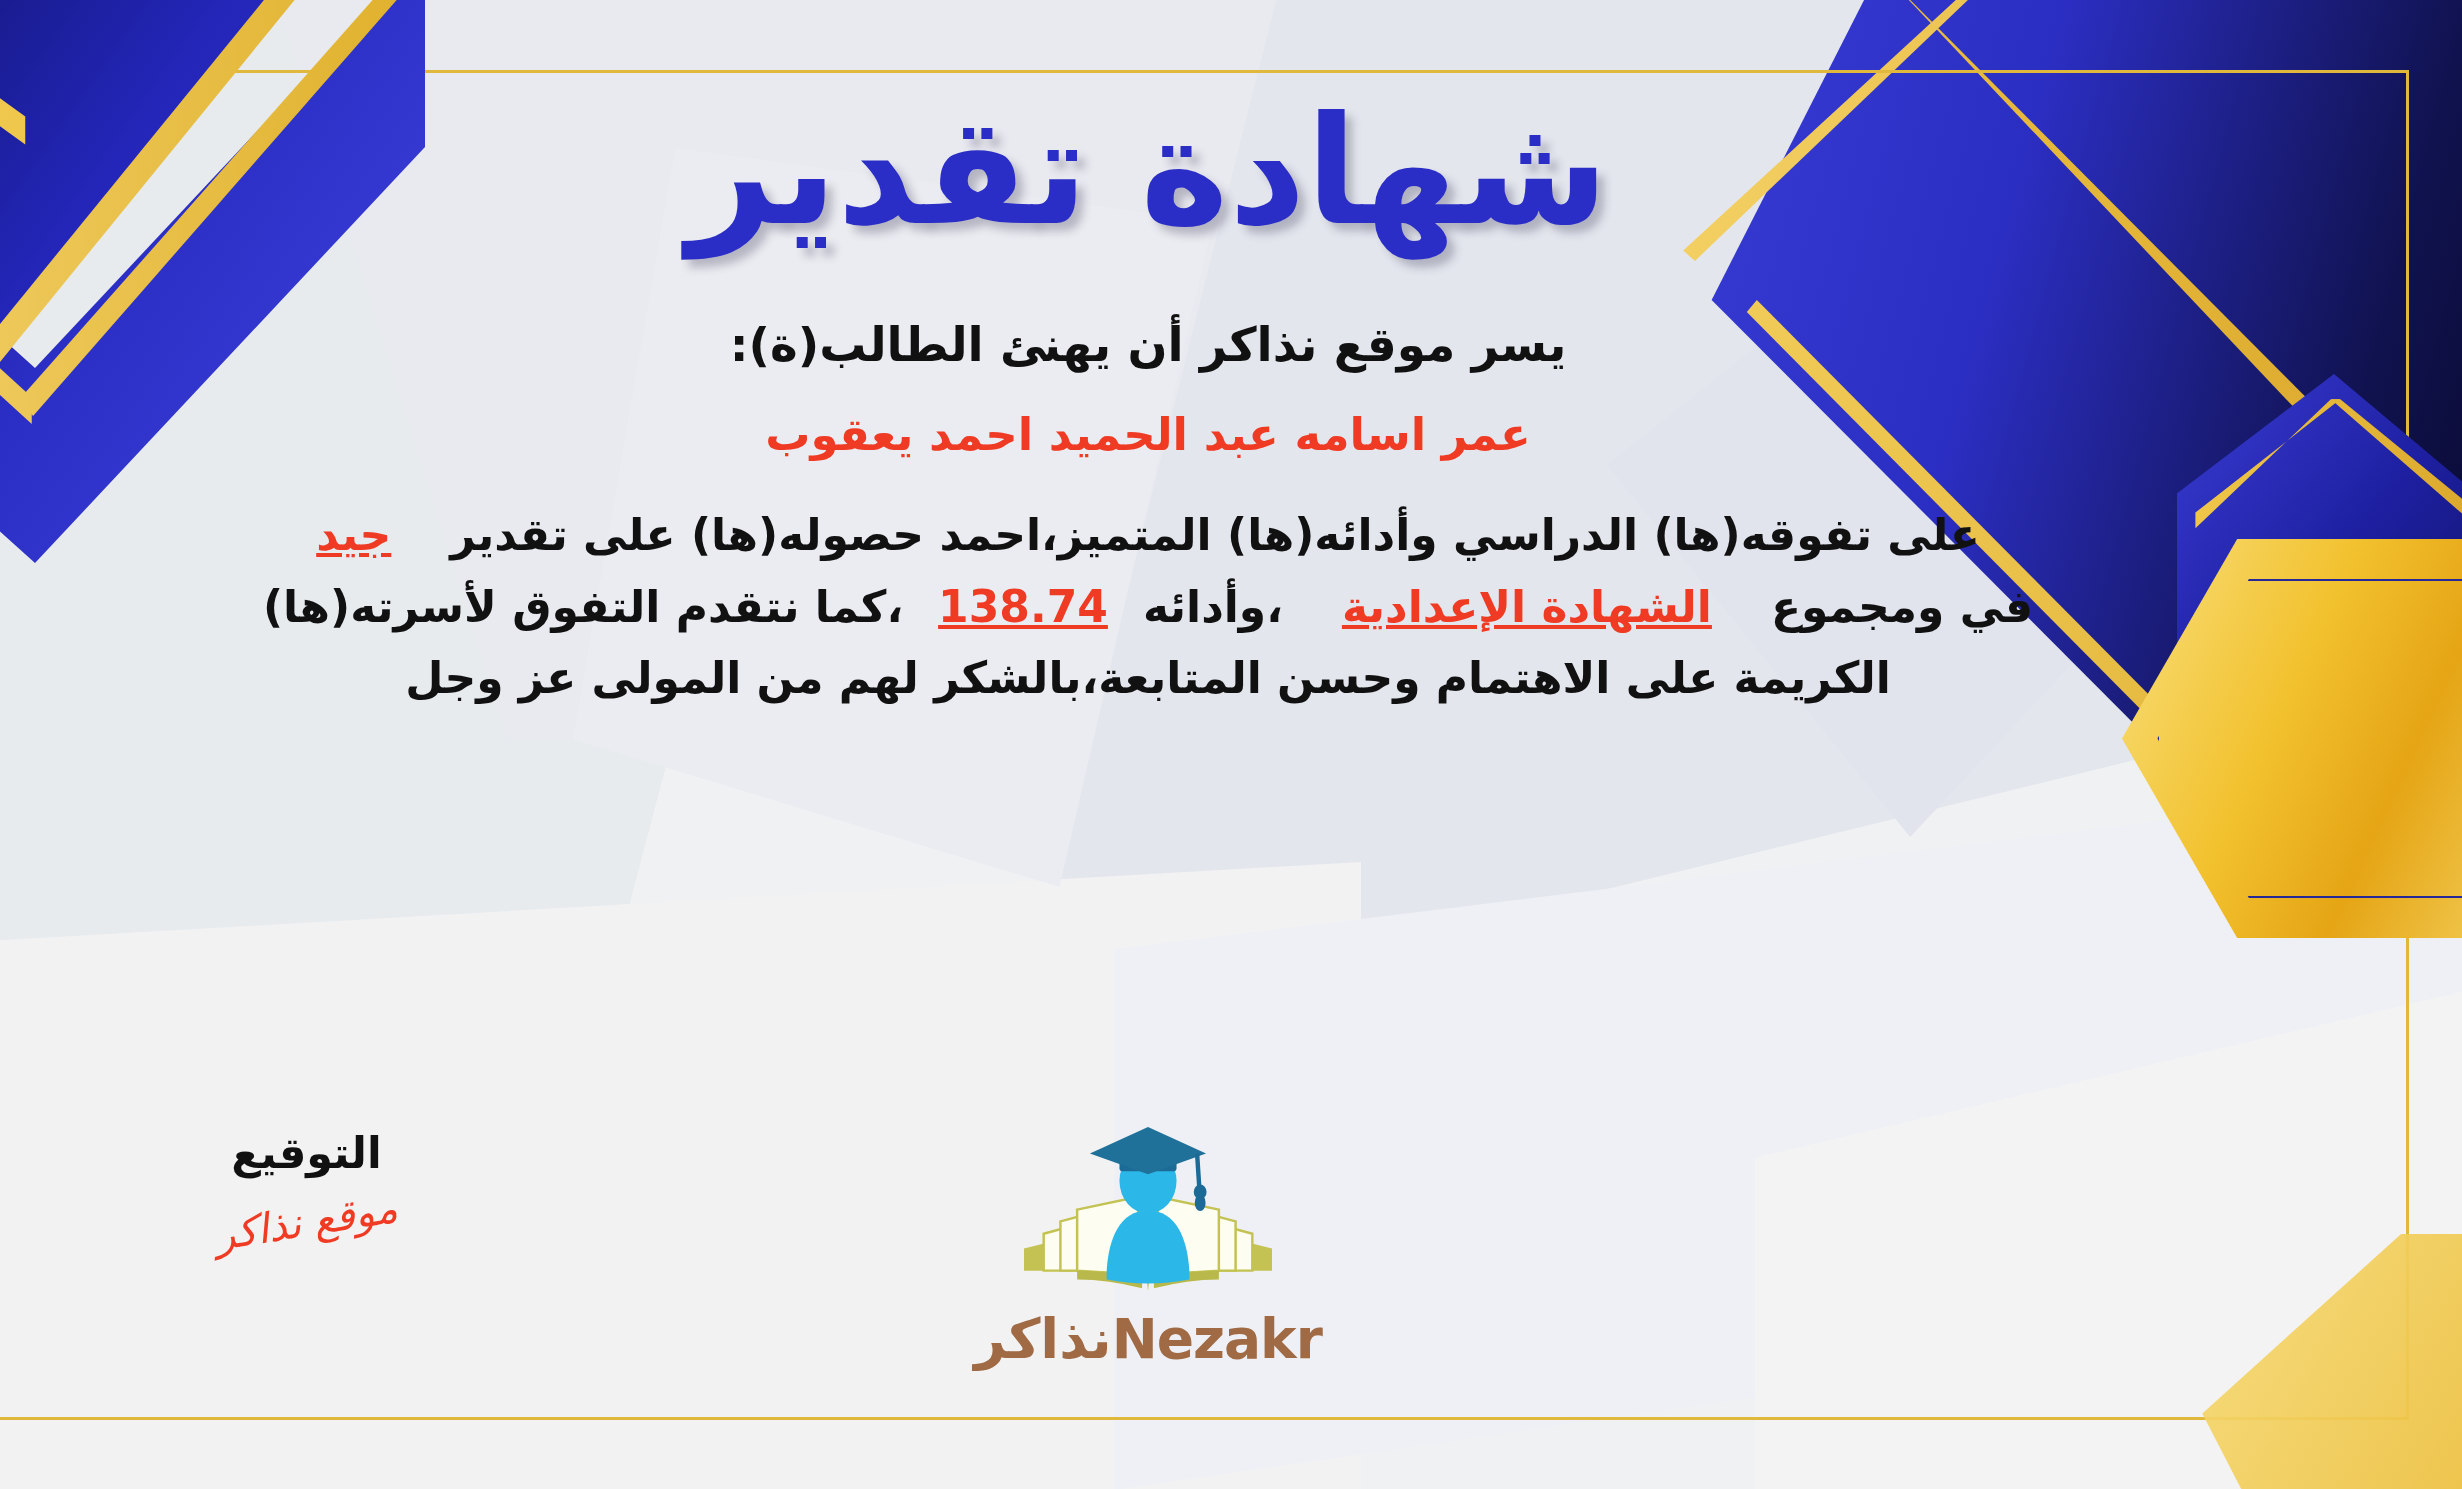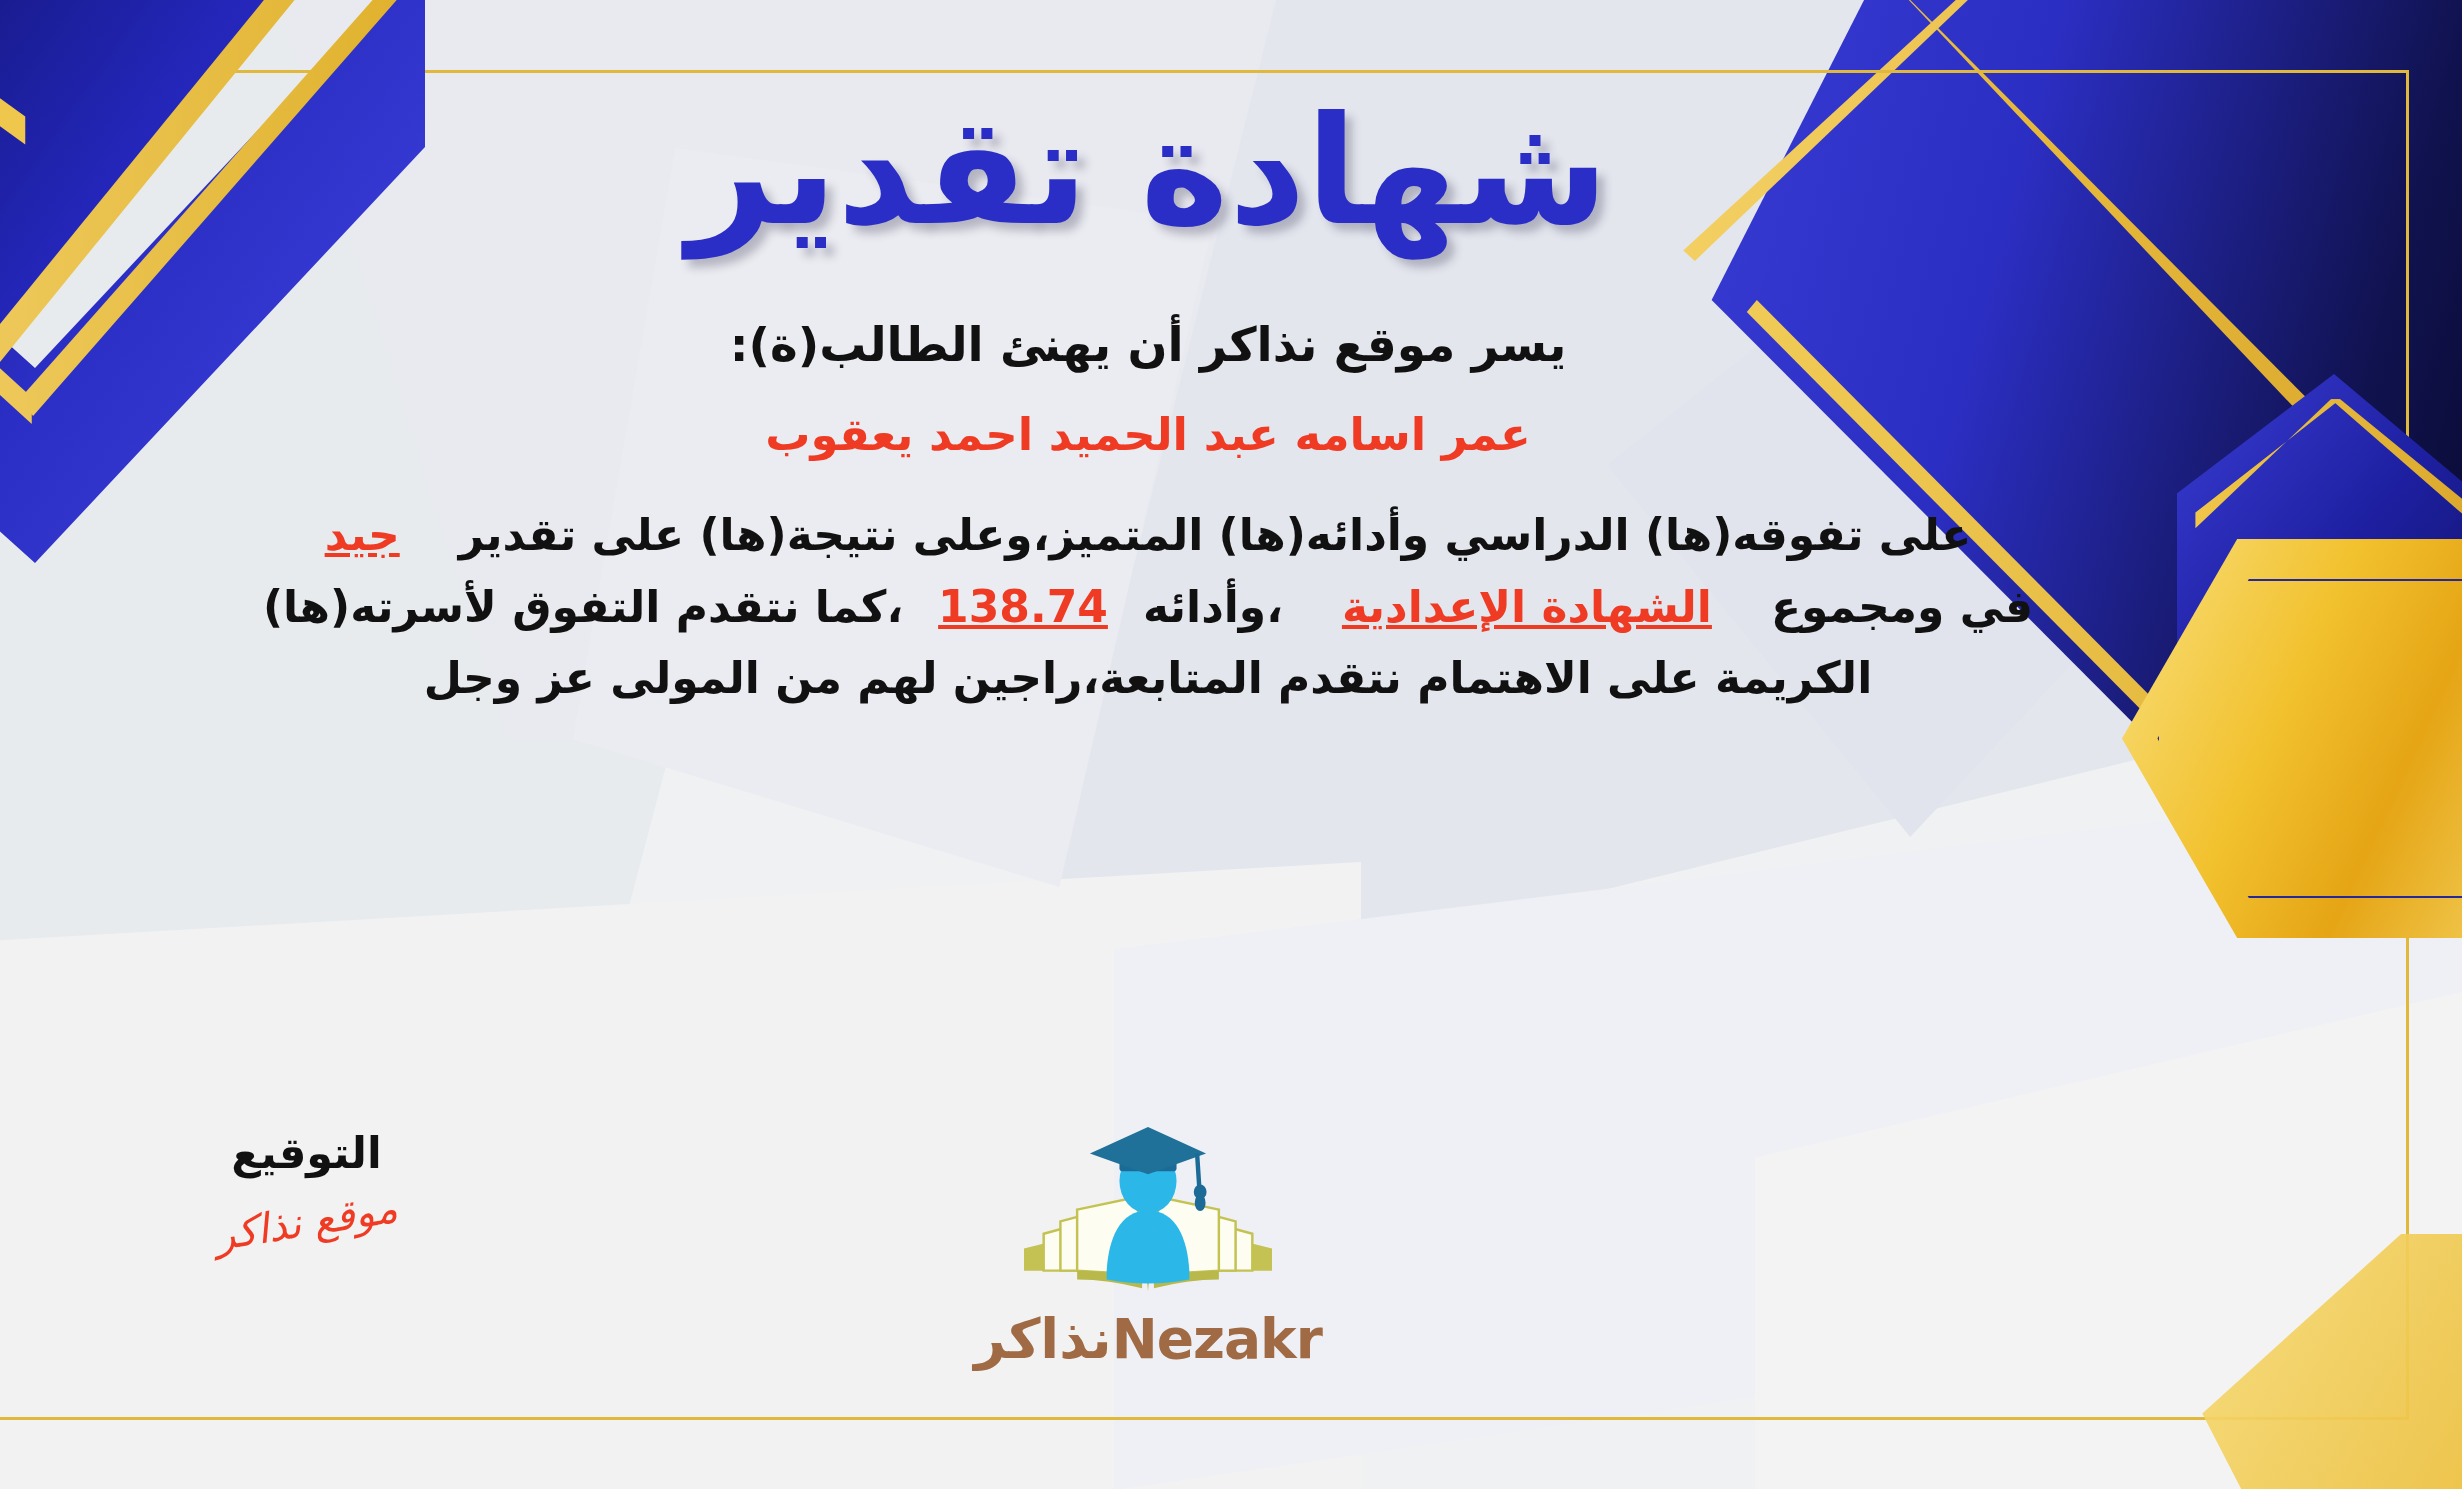--- a/index.html
+++ b/index.html
@@ -216,23 +216,23 @@
 
     <div class="title">شهادة تقدير</div>
 
     <div class="body-block">
 
       <div class="line intro">يسر موقع نذاكر أن يهنئ الطالب(ة):</div>
 
       <div class="student-name">عمر اسامه عبد الحميد احمد يعقوب</div>
 
       <div class="para">
-        <span>على تفوقه(ها) الدراسي وأدائه(ها) المتميز،وعلى نتيجة(ها) على تقدير</span><span class="spacer-l"></span><span class="hl">جيد</span><br>
+        <span>على تفوقه(ها) الدراسي وأدائه(ها) المتميز،احمد حصوله(ها) على تقدير</span><span class="spacer-l"></span><span class="hl">جيد</span><br>
         <span>في ومجموع</span><span class="spacer-l"></span><span class="hl">الشهادة الإعدادية</span><span class="spacer-l"></span><span>،وأدائه</span><span class="spacer-s"></span><span class="hl">138.74</span><span class="spacer-s"></span><span>،كما نتقدم التفوق لأسرته(ها)</span><br>
-        <span>الكريمة على الاهتمام نتقدم المتابعة،راجين لهم من المولى عز وجل</span><br>
+        <span>الكريمة على الاهتمام وحسن المتابعة،بالشكر لهم من المولى عز وجل</span><br>
       </div>
 
     </div>
   </div>
 
   <div class="footer">
 
     <div class="sign-col">
       <div class="sign-label">التوقيع</div>
       <div class="sign-mark">موقع نذاكر</div>

